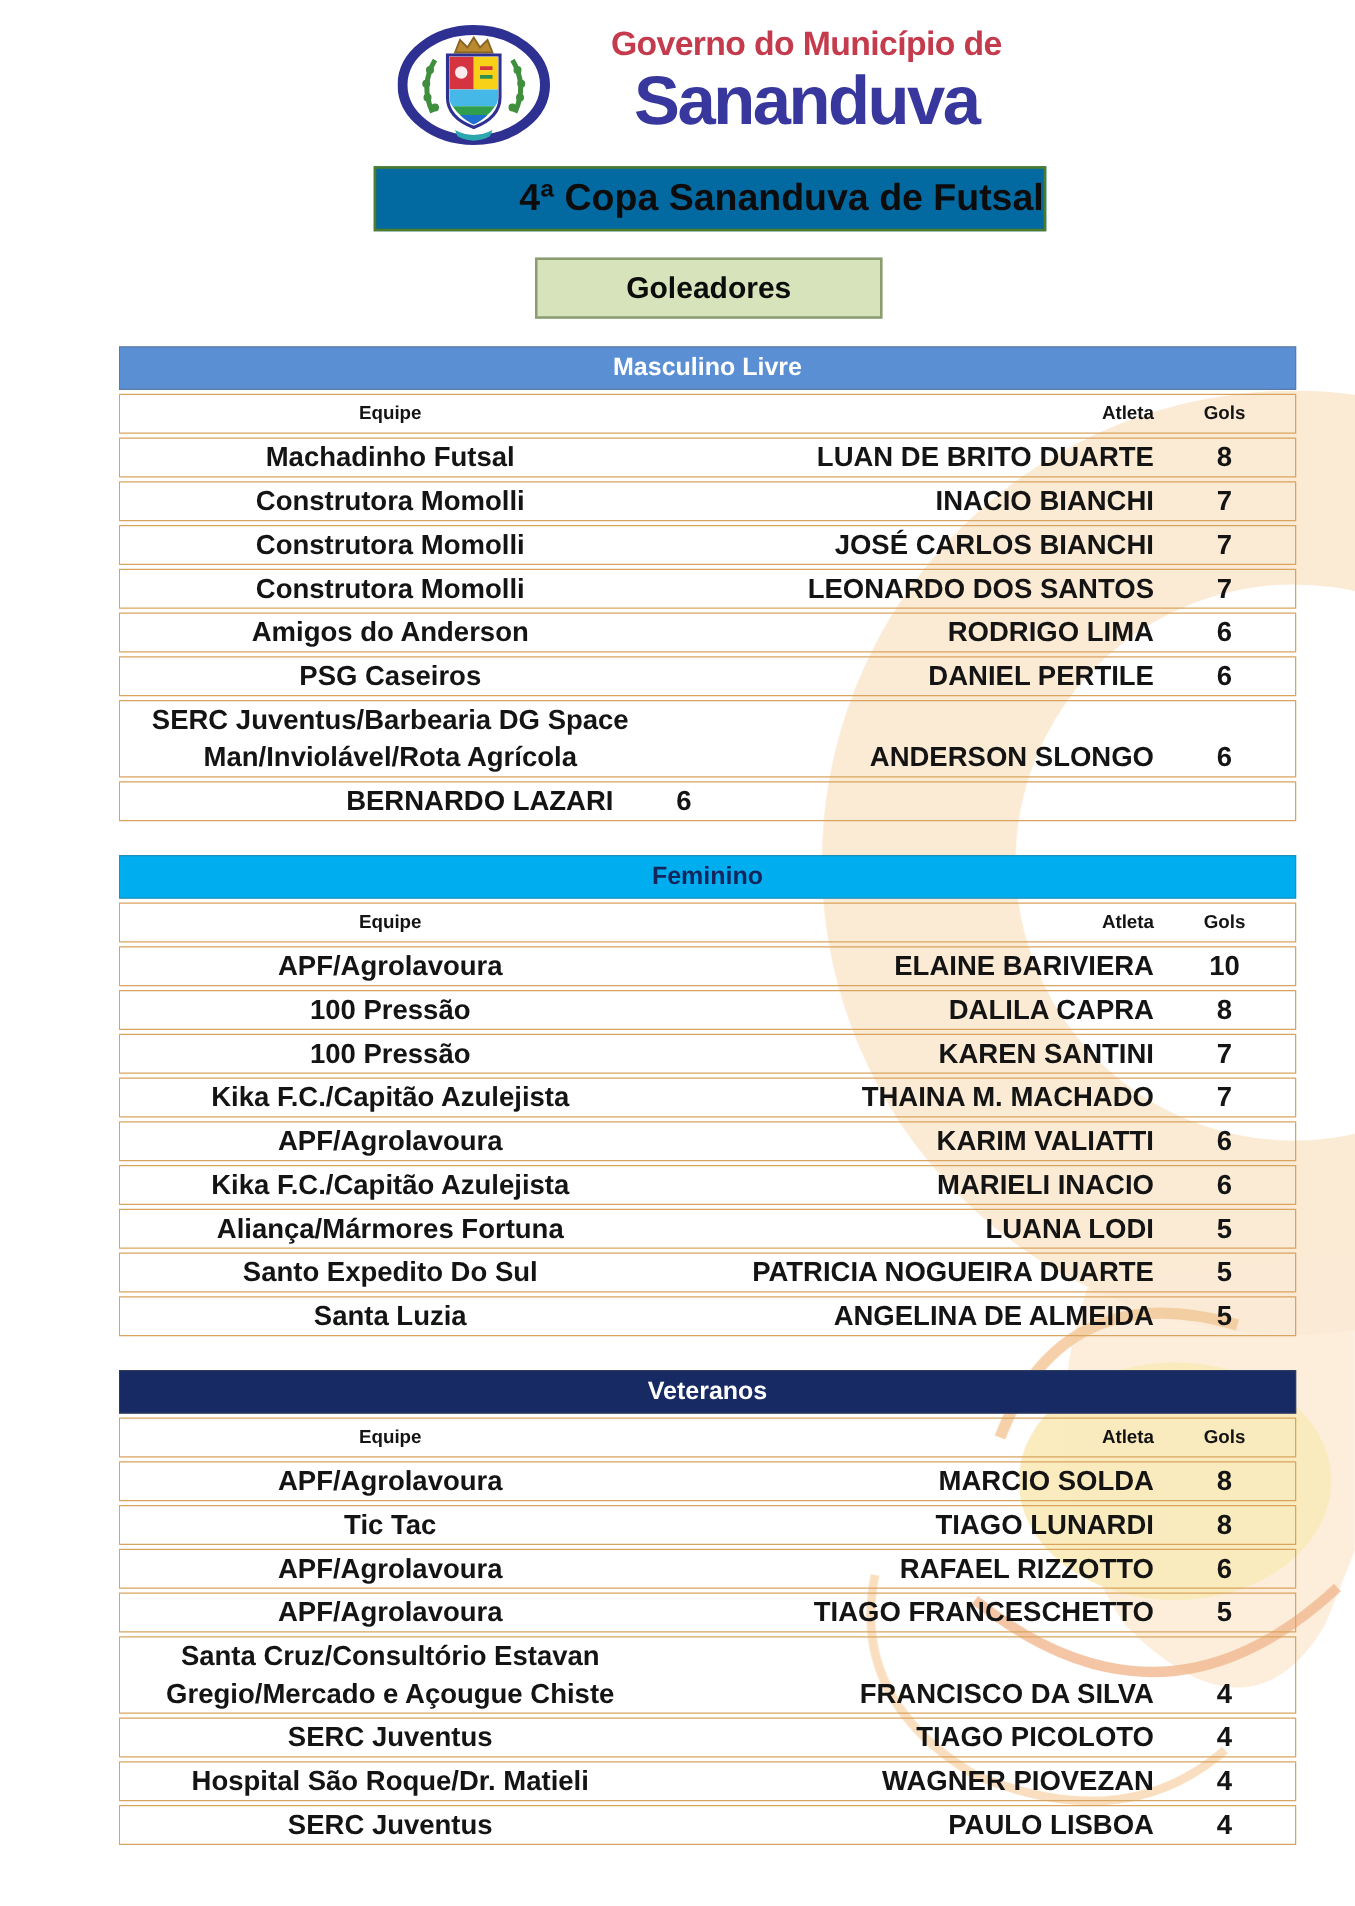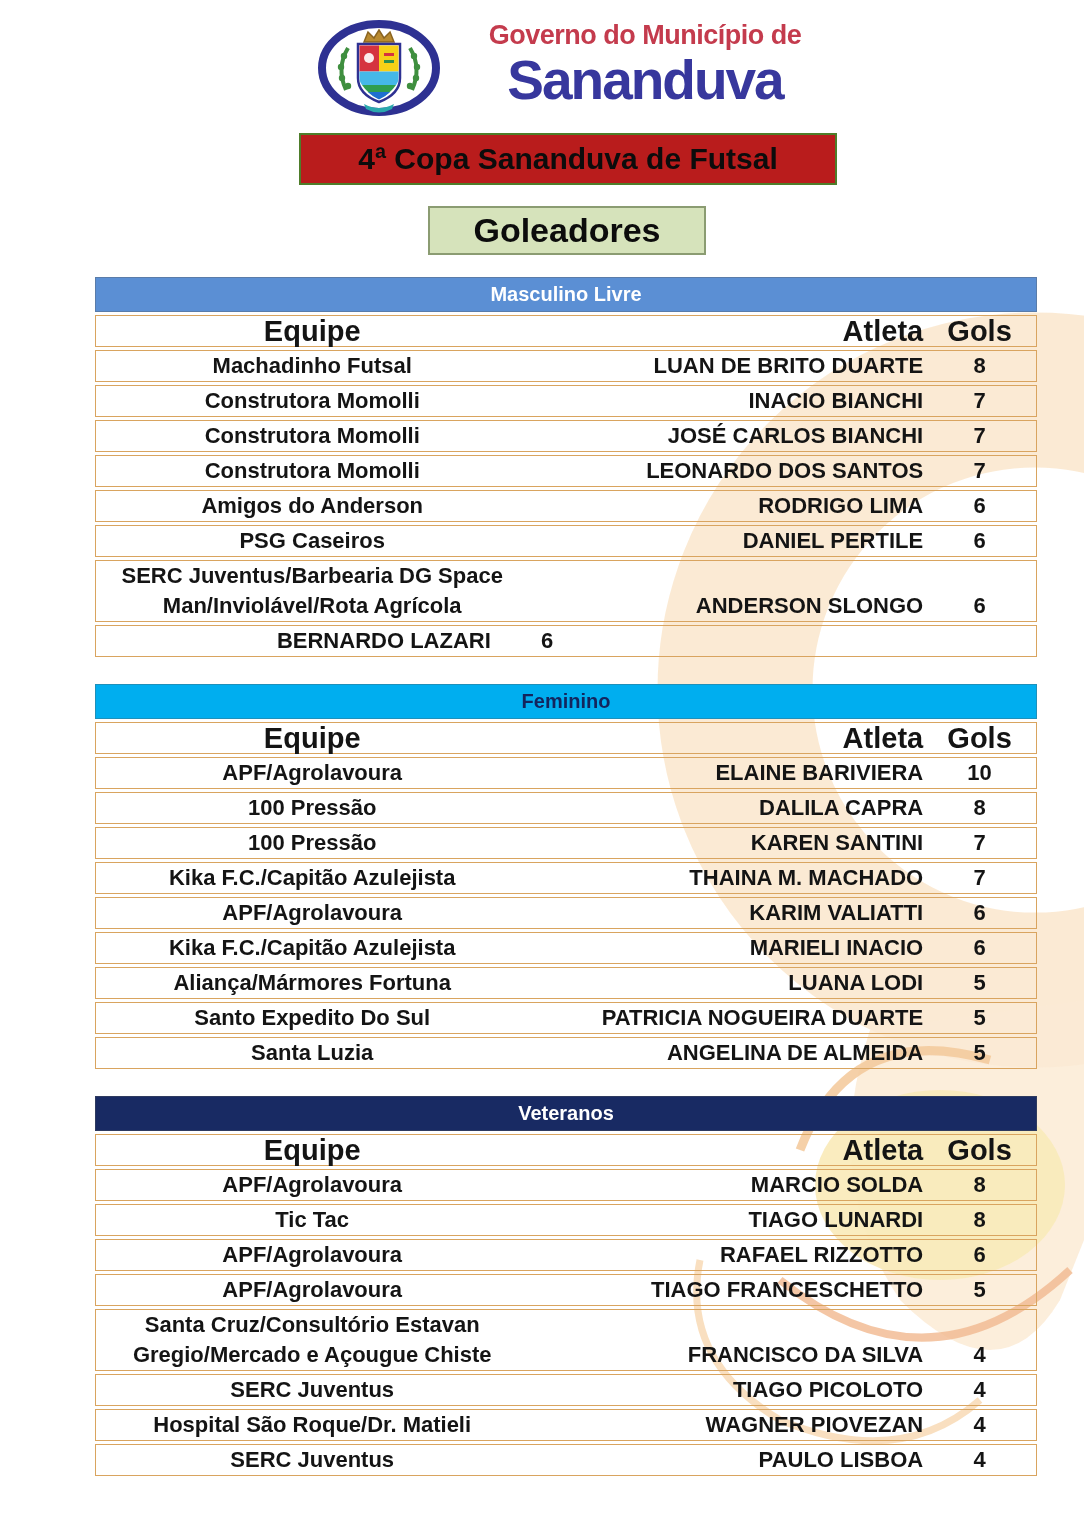--- a/index.html
+++ b/index.html
@@ -19,27 +19,27 @@
 
   
   .logo-row{position:absolute;left:318px;top:20px;display:flex;align-items:flex-start;}
   .seal{width:122px;height:96px;flex:0 0 auto;}
   .brand{margin-left:14px;width:382px;text-align:center;}
   .gov-line{font-size:27px;line-height:30px;color:#c43b4d;letter-spacing:-0.5px;}
   .city-line{font-size:55px;line-height:60px;color:#37379d;letter-spacing:-2px;}
 
   .banner{
     position:absolute;left:299px;top:133px;width:534px;height:48px;
-    background:#b91c1c;border:2px solid #4e7d2a;
-    text-align:center;line-height:48px;font-size:30px;color:#0c0c0c;
+    background:#0369a1;border:2px solid #4e7d2a;
+    text-align:right;line-height:48px;font-size:30px;color:#0c0c0c;
   }
   .subtitle-box{
     position:absolute;left:428px;top:206px;width:274px;height:45px;
     background:#d6e3bb;border:2px solid #8b9c72;
-    text-align:center;line-height:45px;font-size:34px;color:#0c0c0c;
+    text-align:center;line-height:45px;font-size:24px;color:#0c0c0c;
   }
 
   
   .tables-wrap{position:absolute;left:95px;top:277px;width:942px;}
   .tbl{margin-bottom:27px;}
   .cat-header{
     height:33px;line-height:33px;
     border:1.5px solid rgba(90,90,90,.35);
     text-align:center;font-size:20px;margin-bottom:3px;
   }
@@ -47,21 +47,21 @@
     display:flex;align-items:flex-end;
     border:1.5px solid #d9a45f;
     margin-bottom:3px;
     min-height:30px;
     background:transparent;
   }
   .cell{text-align:center;font-size:22px;line-height:30px;color:#141414;}
   .c-eq{width:46%;white-space:pre-line;}
   .c-at{width:42%;text-align:right;}
   .c-go{width:12%;}
-  .col-head .cell{font-size:29px;}
+  .col-head .cell{font-size:15px;}
 </style>
 </head>
 <body>
 
 <div class="page">
 
   <svg class="wm" width="1084" height="1525" viewBox="0 0 1084 1525" aria-hidden="true">
     <g opacity="0.6">
       <circle cx="1035" cy="690" r="300" fill="none" stroke="#f9ddb8" stroke-width="155"></circle>
       <path d="M 870 1030 Q 820 1180 900 1300 Q 1000 1400 1060 1300 L 1084 1240 L 1084 1000 Z" fill="#f9ddb8" opacity="0.85"></path>

